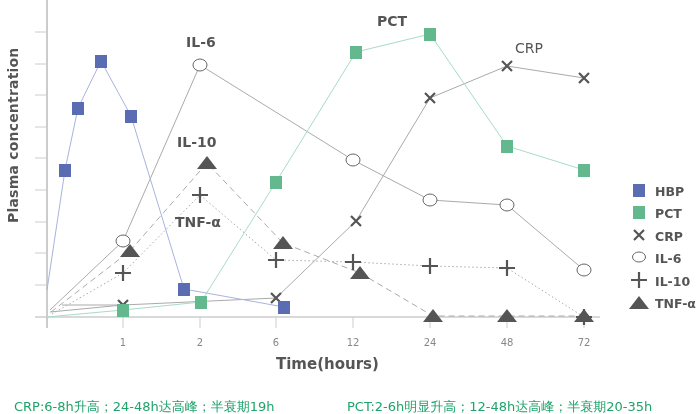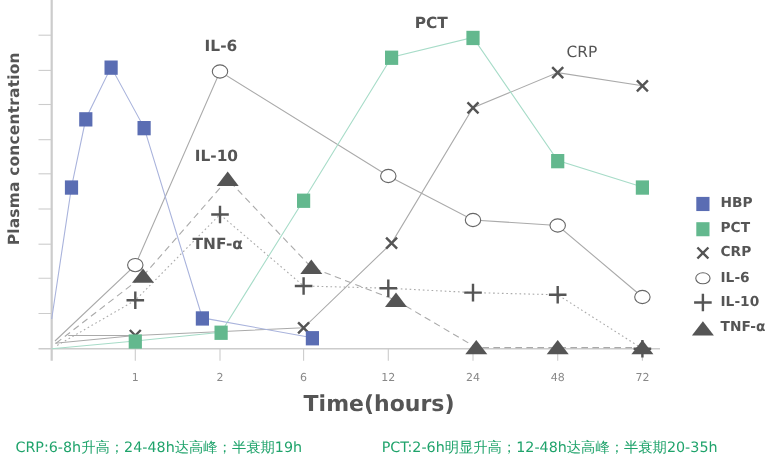--- a/index.html
+++ b/index.html
@@ -1,22 +1,22 @@
 <!DOCTYPE html>
 <html><head>
 <meta charset="utf-8">
 <style>
   html, body { margin:0; padding:0; background:#ffffff; }
   body { width:700px; height:414px; overflow:hidden; position:relative; font-family:"DejaVu Sans", sans-serif; }
   #chart { position:absolute; left:0; top:0; width:700px; height:414px; }
   .ylabel { position:absolute; left:-52px; top:150px; width:130px; transform:rotate(-90deg); transform-origin:center; font-size:14px; font-weight:bold; color:#555; text-align:center; white-space:nowrap; letter-spacing:0.2px; }
-  .xlabel { position:absolute; left:276px; top:355px; font-size:20px; font-weight:bold; color:#555; }
+  .xlabel { position:absolute; left:276px; top:355px; font-size:15px; font-weight:bold; color:#555; }
   .series-label { position:absolute; font-size:14px; font-weight:bold; color:#555; }
   .legend { position:absolute; left:627px; top:176px; }
-  .legend-item { display:flex; align-items:flex-start; height:22.5px; }
+  .legend-item { display:flex; align-items:flex-end; height:22.5px; }
   .legend-marker { width:24px; height:18px; display:flex; align-items:center; justify-content:center; }
   .legend-label { font-size:12.5px; font-weight:bold; color:#555; margin-left:4px; }
   .footnote { position:absolute; top:398px; font-size:13px; color:#1fa36b; white-space:nowrap; }
   .tick-label { font-size:10px; fill:#888; font-family:"DejaVu Sans", sans-serif; }
 </style>
 </head>
 <body>
 
 <svg id="chart" xmlns="http://www.w3.org/2000/svg" width="700" height="414">
   <g id="axes">

